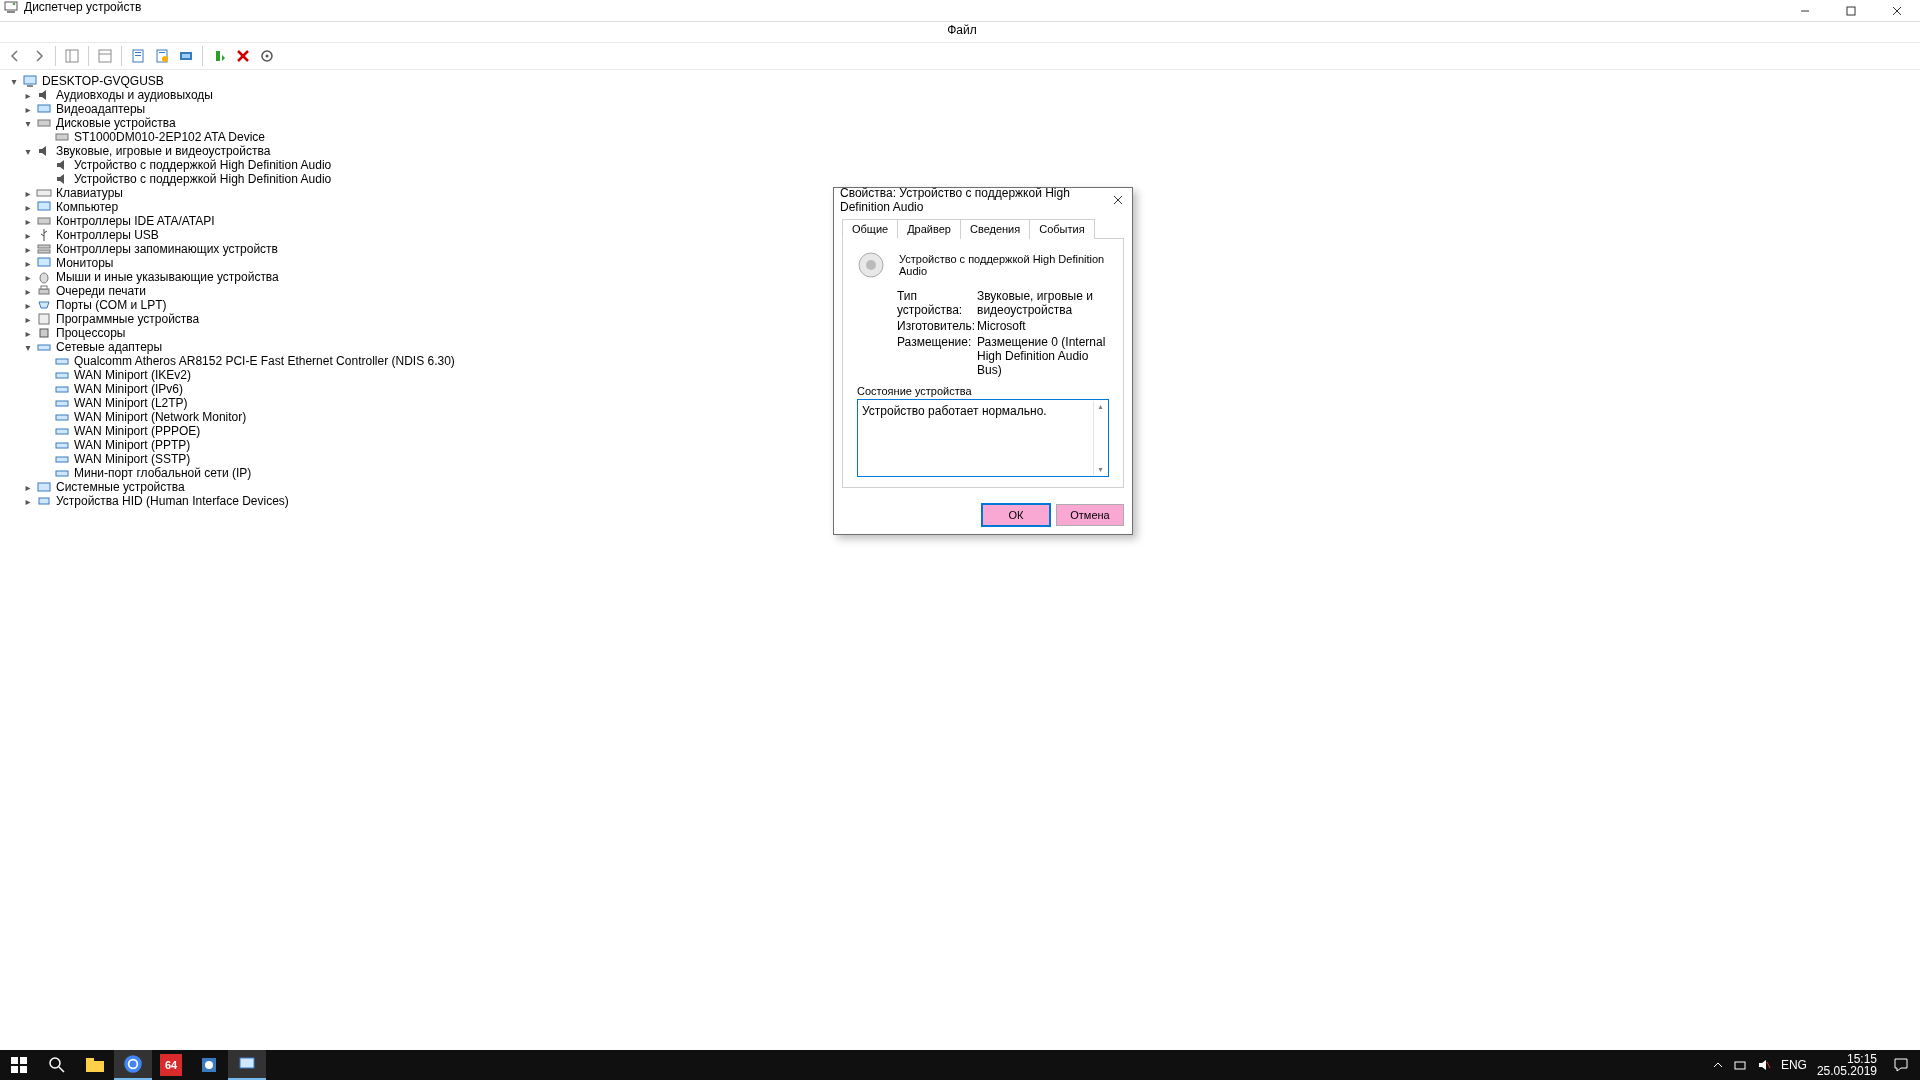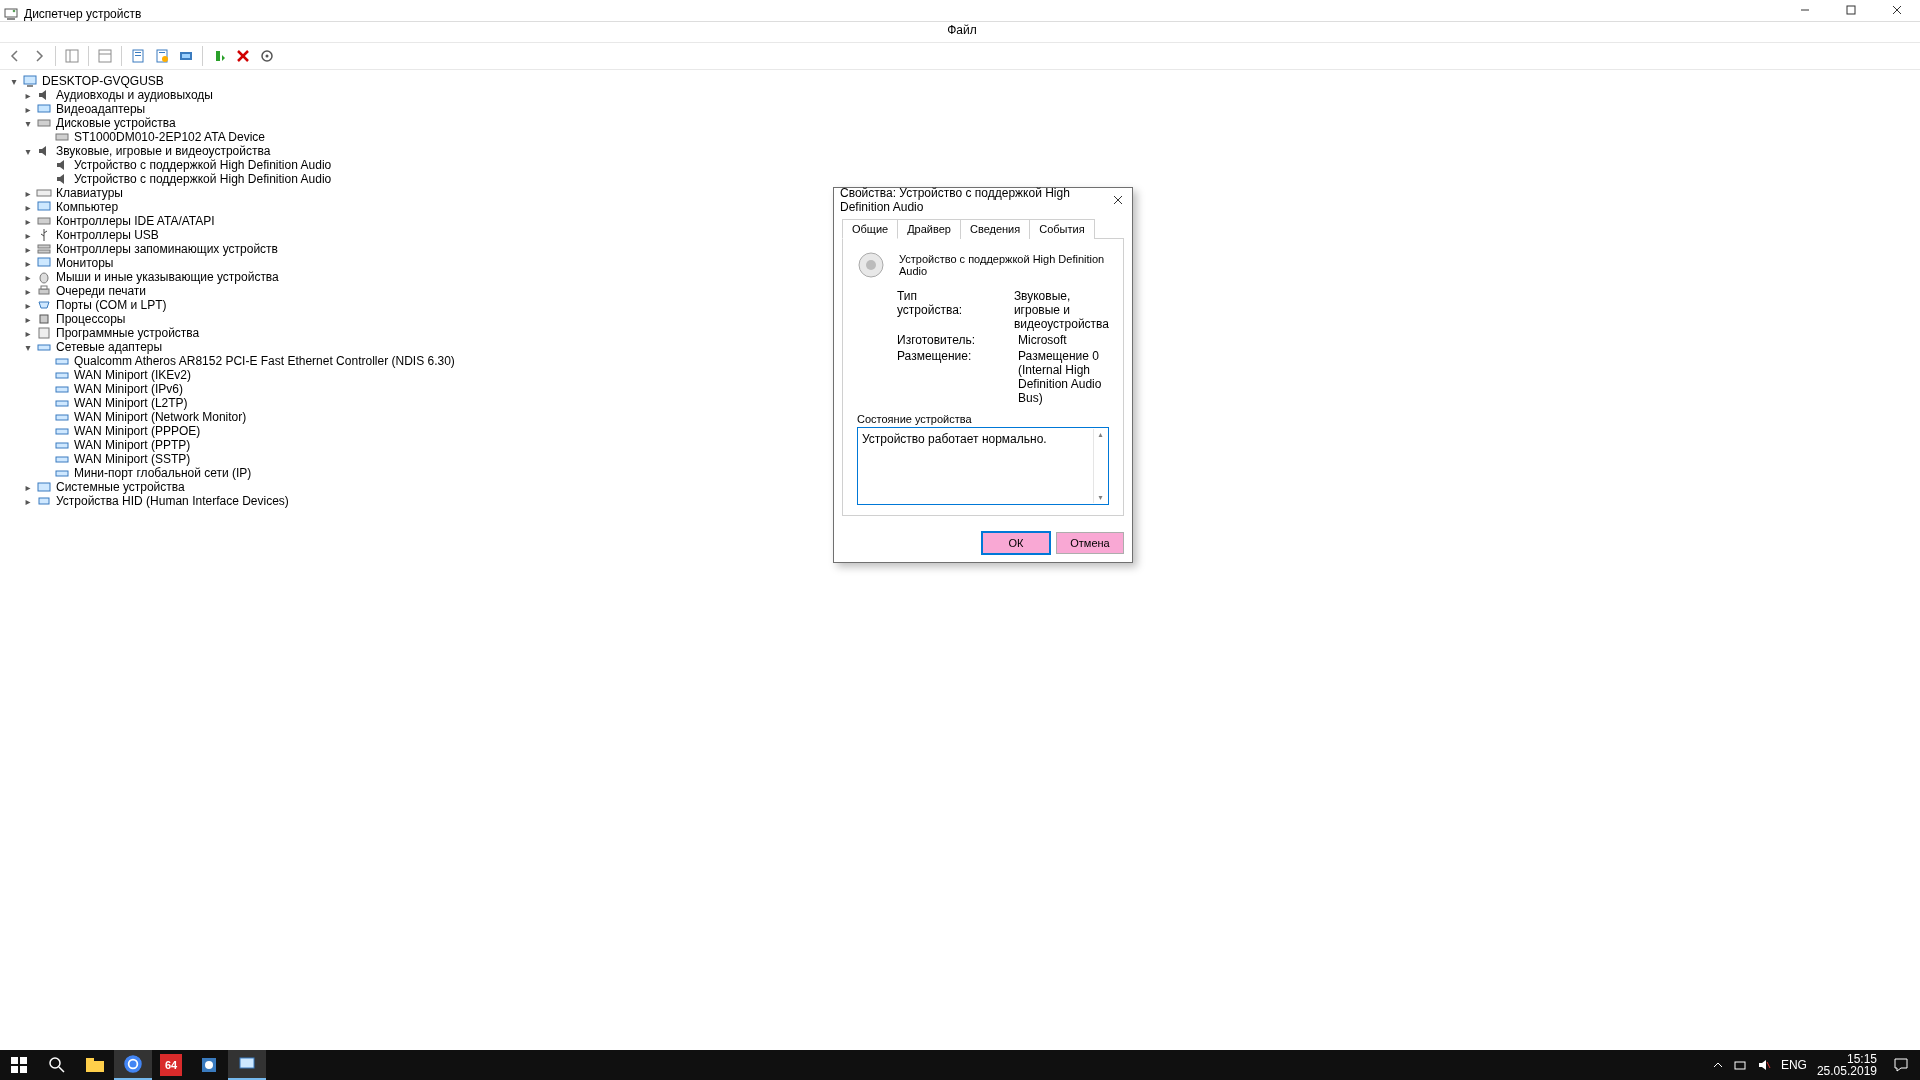--- a/index.html
+++ b/index.html
@@ -1,20 +1,20 @@
 <!DOCTYPE html>
 <html><head>
 <meta charset="utf-8">
 <style>
   * { box-sizing: border-box; margin: 0; padding: 0; font-family: "Segoe UI", Tahoma, sans-serif; font-size: 12px; }
   html, body { height: 100%; }
   body { background: #fff; display: flex; flex-direction: column; overflow: hidden; }
 
   
-  .titlebar { height: 22px; display:flex; align-items:flex-end; padding-left:4px; background:#fff; border-bottom:1px solid #ddd;}
+  .titlebar { height: 22px; display:flex; align-items:flex-start; padding-left:4px; background:#fff; border-bottom:1px solid #ddd;}
   .titlebar .app-icon { width:14px; height:14px; margin-right:6px; }
   .win-ctrl { margin-left:auto; display:flex; }
   .win-ctrl div { width:46px; height:22px; display:flex; align-items:center; justify-content:center; color:#333;}
 
   .menubar { height:20px; display:flex; align-items:center; padding-left:4px; gap:2px; background:#fff;flex-direction:column;}
   .menubar span{ padding:1px 7px;}
 
   .sep { height:1px; background:#e8e8e8;}
 
   .toolbar { height:26px; display:flex; align-items:center; padding-left:4px; gap:2px; background:#fff;}
@@ -32,21 +32,21 @@
 
   
   .modal { position:absolute; left:833px; top:187px; width:300px; background:#fff; border:1px solid #707070; box-shadow:4px 4px 8px rgba(0,0,0,.25);}
   .modal-title{ height:24px; display:flex; align-items:center; padding:0 6px; font-size:11px;}
   .modal-close{ margin-left:auto; width:20px;height:20px; display:flex; align-items:center; justify-content:center;}
   .tabs{ display:flex; padding:6px 8px 0 8px;}
   .tab{ padding:3px 9px; font-size:11px; background:#fff; border:1px solid #d0d0d0; border-bottom:none; margin-right:-1px; position:relative; top:1px;}
   .tab.active{ border-bottom:1px solid #fff; z-index:2;}
   .tabpanel{ margin:0 8px 8px 8px; border:1px solid #d0d0d0; padding:10px 14px;}
   .dev-head{ display:flex; align-items:center; gap:14px; margin:2px 0 10px 0;}
-  .kv{ display:flex; font-size:11px; margin:2px 0;gap:41px;}
+  .kv{ display:flex; font-size:11px; margin:2px 0;}
   .kv .k{ width:80px; text-align:left; padding-right:4px;}
   .kv .v{ flex:1;}
   .grp-label{ font-size:11px; margin-top:8px;}
   .statusbox{ border:1px solid #0078d7; height:78px; padding:4px; font-size:11px; margin-top:2px; position:relative;}
   .statusbox .sb{ position:absolute; right:1px; top:1px; bottom:1px; width:14px; border-left:1px solid #ccc; display:flex; flex-direction:column; justify-content:space-between; align-items:center; padding:1px 0; opacity:.5;}
   .btns{ display:flex; justify-content:flex-end; gap:6px; padding:8px;}
   .btn{ min-width:68px; height:22px; font-size:11px; border:1px solid #adadad; background:#f9a8d4; display:flex; align-items:center; justify-content:center;}
   .btn.primary{ border:1px solid #0078d7; outline:1px solid #0078d7;}
 
   
@@ -345,34 +345,34 @@
           <path d="M3 5h10l-2 6H5z" fill="#cfe8ff" stroke="#3a7bbf"></path>
         </svg>
       </span>
       <span>Порты (COM и LPT)</span>
     </div>
   <div class="row">
       <span class="ind"></span>
       <span class="chev closed"></span>
       <span class="ico">
         <svg width="16" height="16">
+          <rect x="3" y="3" width="10" height="10" fill="#eee" stroke="#777"></rect>
+        </svg>
+      </span>
+      <span>Программные устройства</span>
+    </div>
+  <div class="row">
+      <span class="ind"></span>
+      <span class="chev closed"></span>
+      <span class="ico">
+        <svg width="16" height="16">
           <rect x="4" y="4" width="8" height="8" fill="#ccc" stroke="#555"></rect>
         </svg>
       </span>
       <span>Процессоры</span>
-    </div>
-  <div class="row">
-      <span class="ind"></span>
-      <span class="chev closed"></span>
-      <span class="ico">
-        <svg width="16" height="16">
-          <rect x="3" y="3" width="10" height="10" fill="#eee" stroke="#777"></rect>
-        </svg>
-      </span>
-      <span>Программные устройства</span>
     </div>
 
   <div class="row">
       <span class="ind"></span>
       <span class="chev open"></span>
       <span class="ico">
         <svg width="16" height="16">
           <rect x="2" y="6" width="12" height="5" fill="#cfe8ff" stroke="#3a7bbf"></rect>
         </svg>
       </span>

